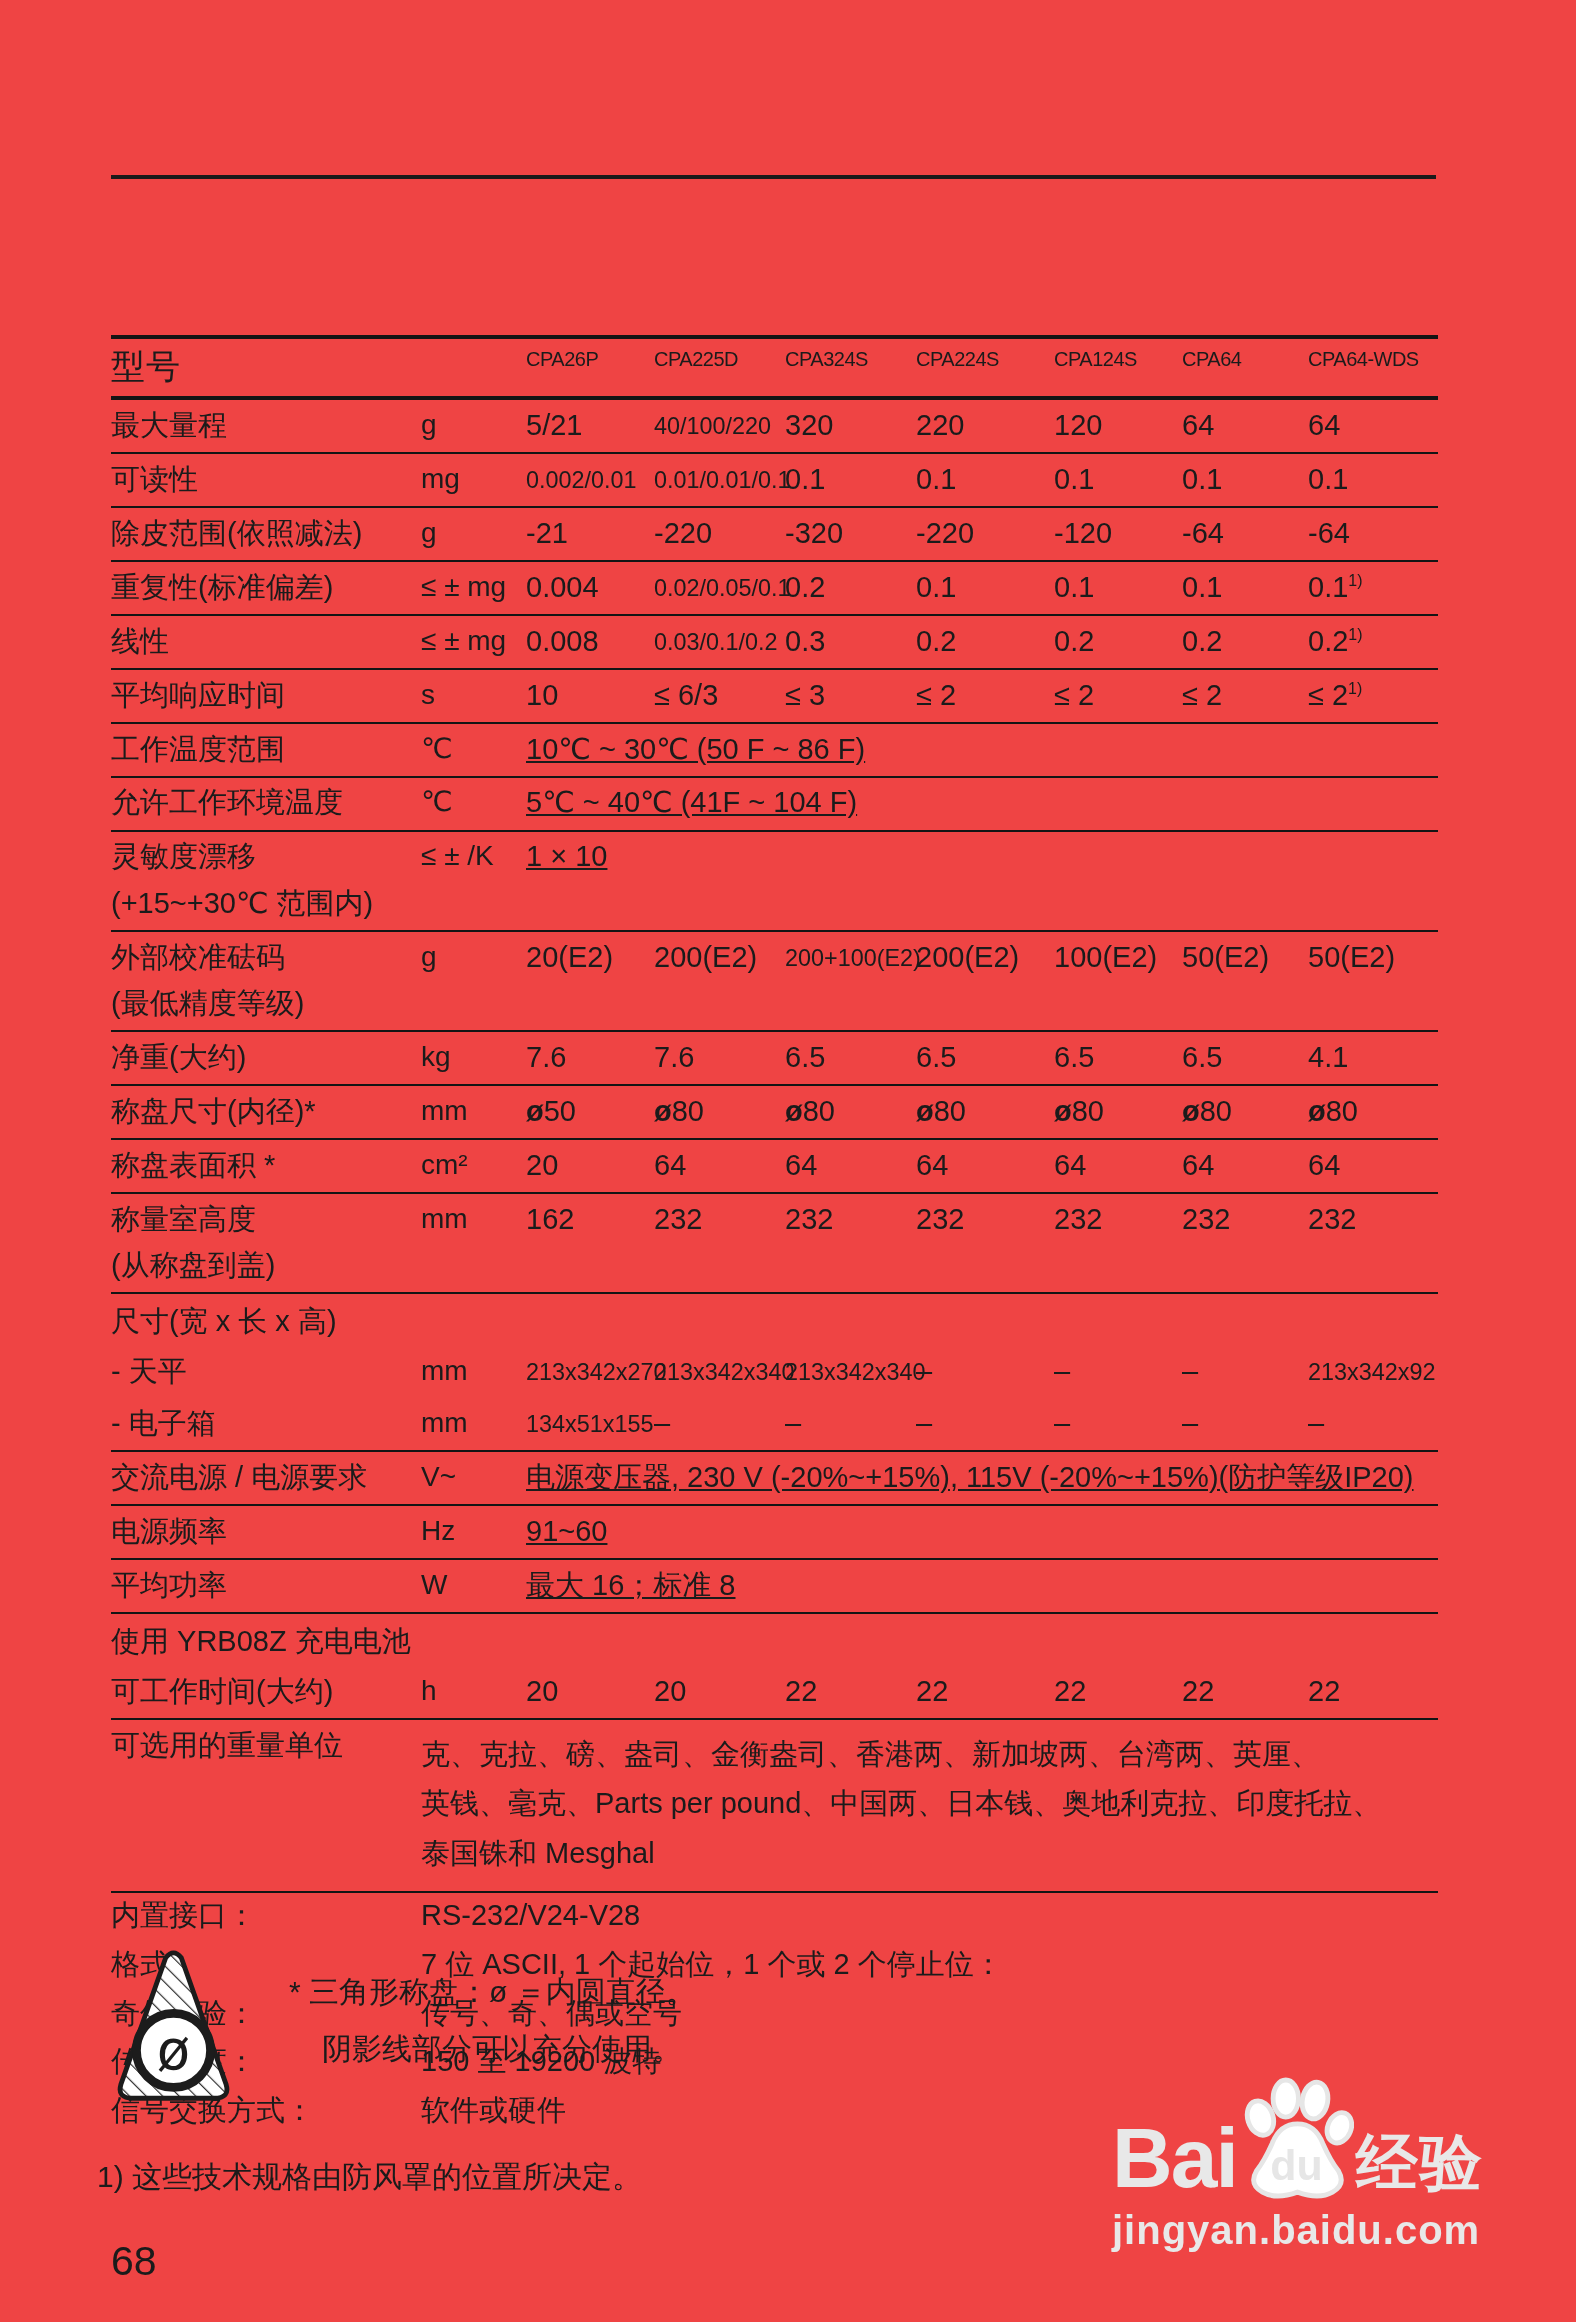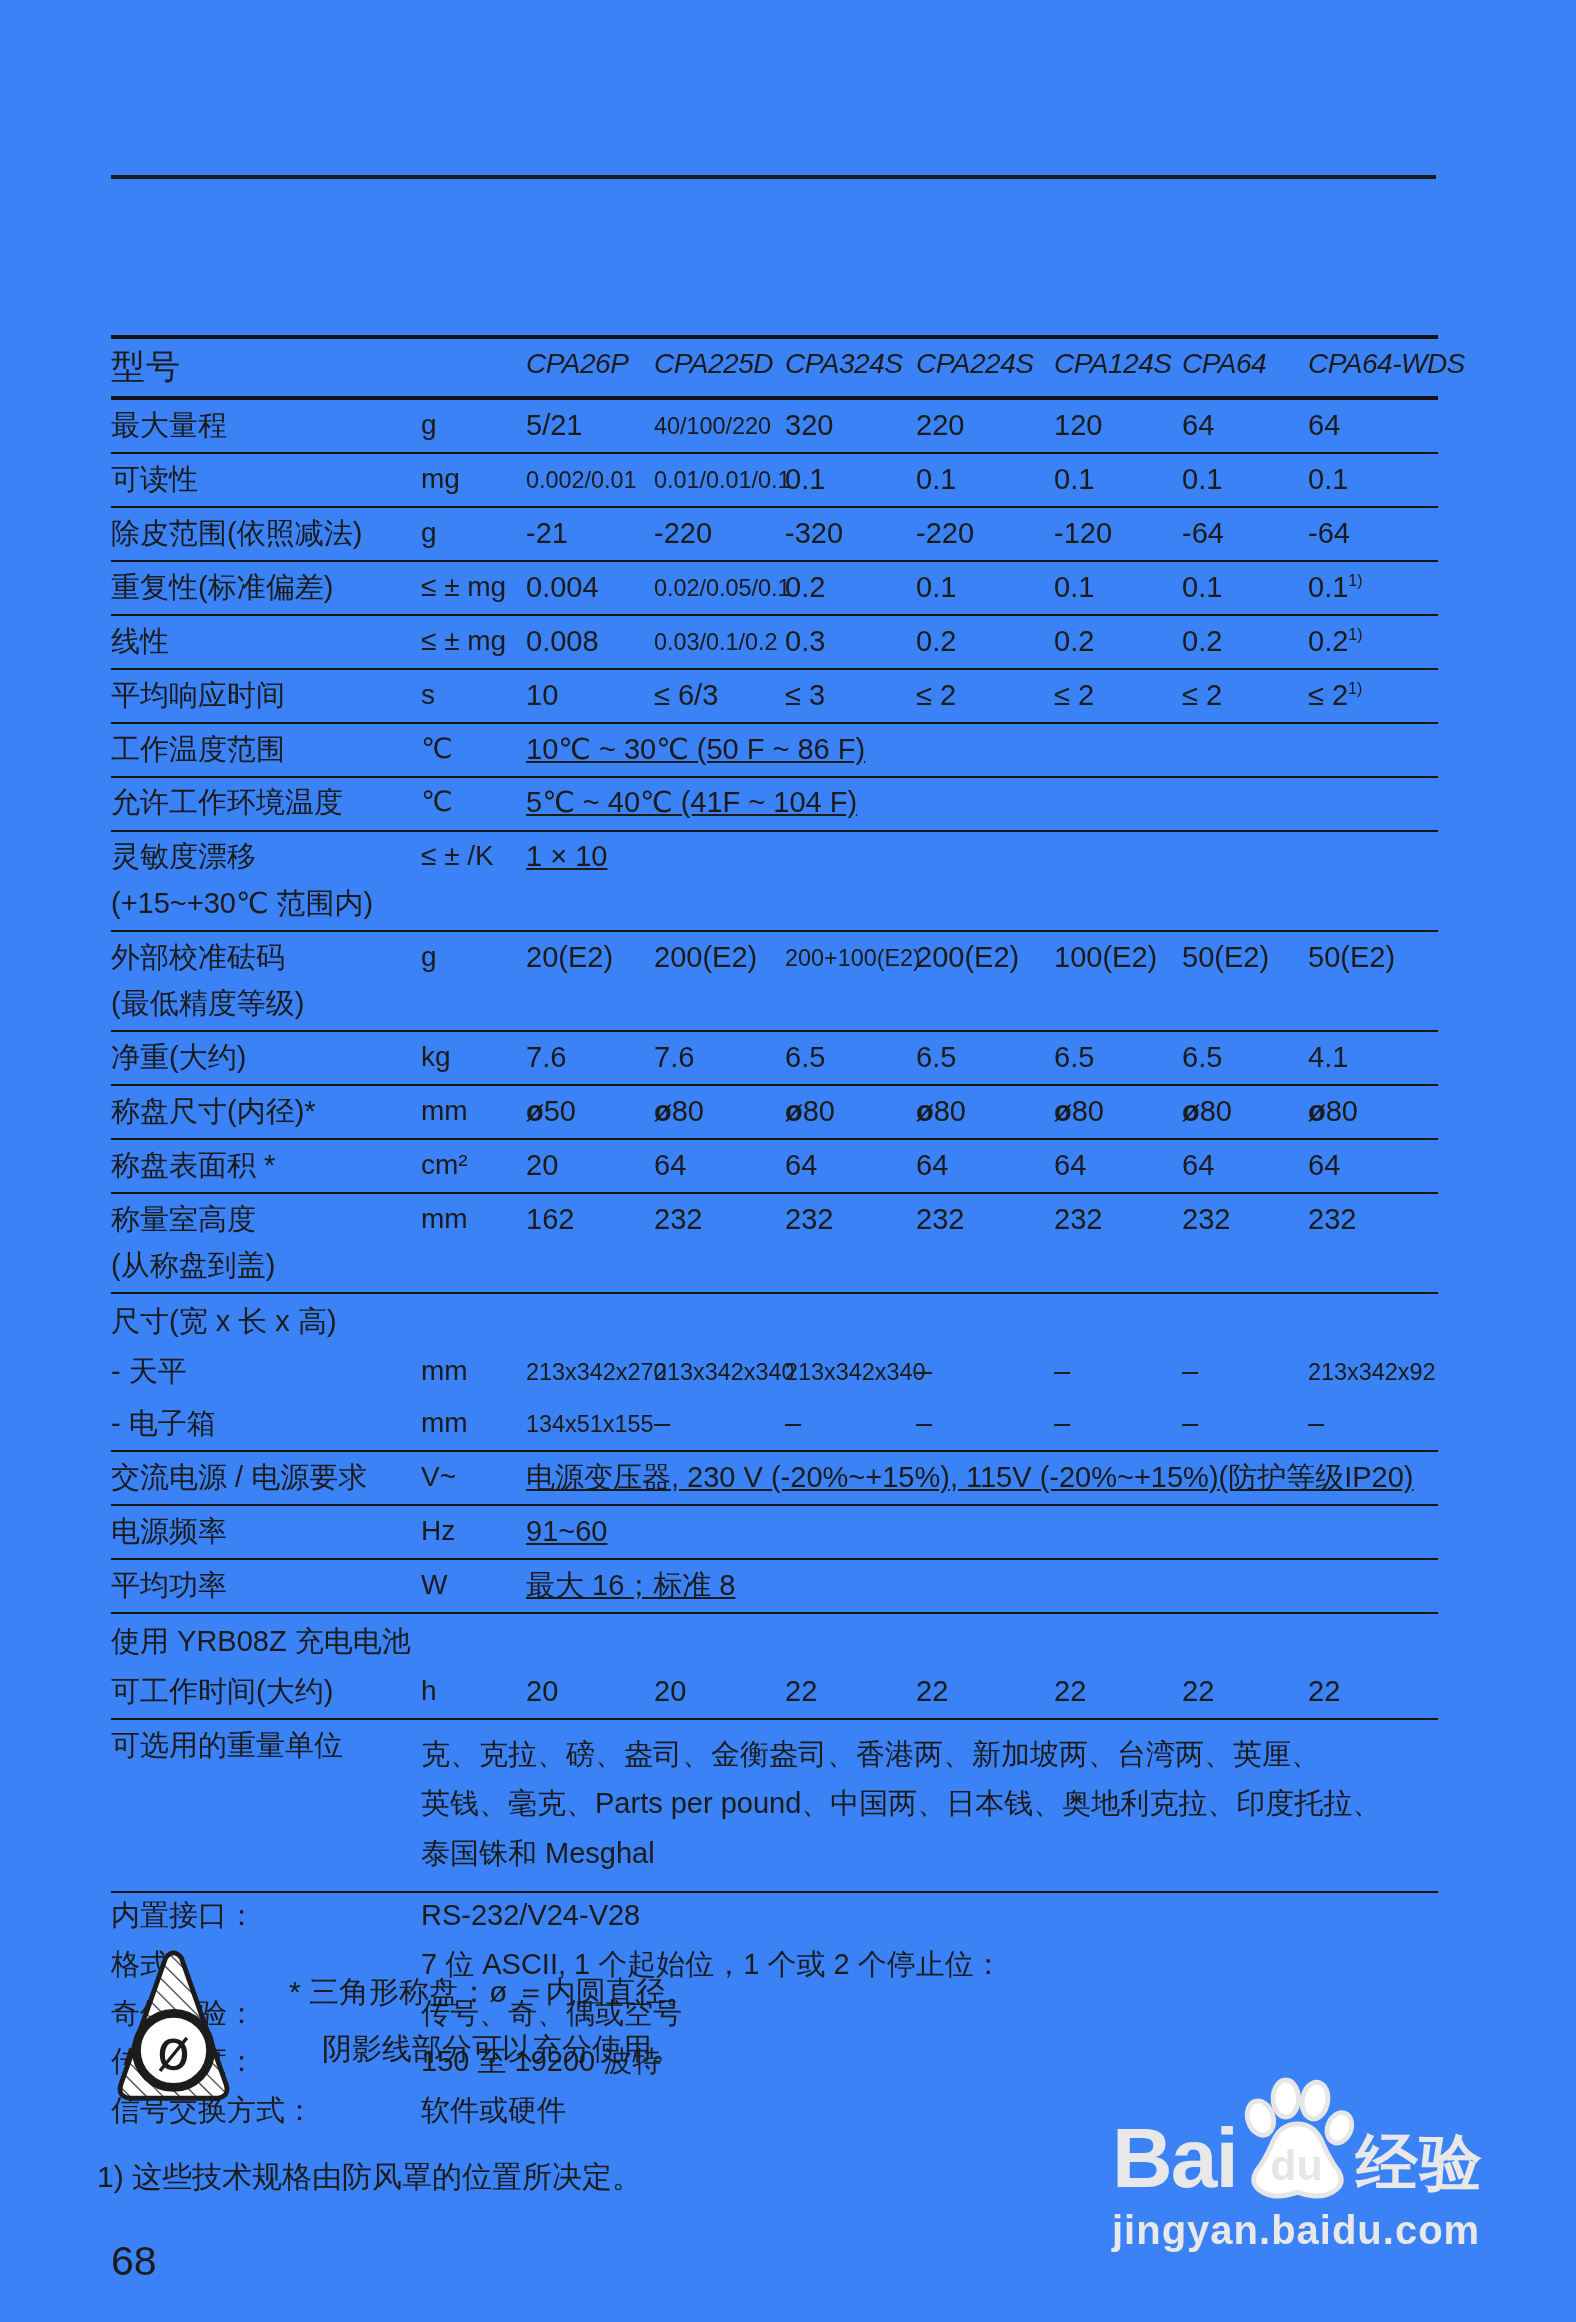--- a/index.html
+++ b/index.html
@@ -1,27 +1,27 @@
 <!DOCTYPE html>
 <html><head>
 <meta charset="utf-8">
 <style>
   html,body{margin:0;padding:0;background:#ffffff;}
   body{width:1576px;height:2322px;position:relative;overflow:hidden;
        font-family:"Liberation Sans","DejaVu Sans",sans-serif;color:#1b1b1b;}
-  .page{position:absolute;inset:0;background:#3b82f6;}
+  .page{position:absolute;inset:0;background:#ef4444;}
   .top-rule{position:absolute;left:111px;top:175px;width:1325px;height:3.9px;background:#1a1a1a;}
 
   table.spec{position:absolute;left:111px;top:335px;width:1325px;
              border-collapse:collapse;table-layout:fixed;border-top:4.9px solid #141414;}
   table.spec th,table.spec td{vertical-align:top;text-align:left;font-weight:normal;
              padding:9.8px 0 11.7px 0;line-height:1.05;overflow:visible;white-space:nowrap;}
   thead th{border-bottom:4.9px solid #141414;padding:17.6px 0 21.5px 0;font-weight:bold;}
   th.lblh{font-size:34px;letter-spacing:1px;}
-  th.mod{font-size:28px;letter-spacing:-0.5px;font-style:italic;}
+  th.mod{font-size:20px;letter-spacing:-0.5px;}
   tr.b>td{border-bottom:2.9px solid #141414;}
   td.lbl{font-size:29px;}
   td.lbl .l2{margin-top:16px;}
   td.unit{font-size:28px;}
   td.val{font-size:29px;}
   td.val.small{font-size:23.4px;padding-top:13.7px;}
   td.val.strong b{font-weight:bold;}
   td.span7{font-size:29px;text-decoration:underline;}
   td.kvv{font-size:29px;}
   tr.kv>td{padding:6.8px 0 11.7px 0;}

